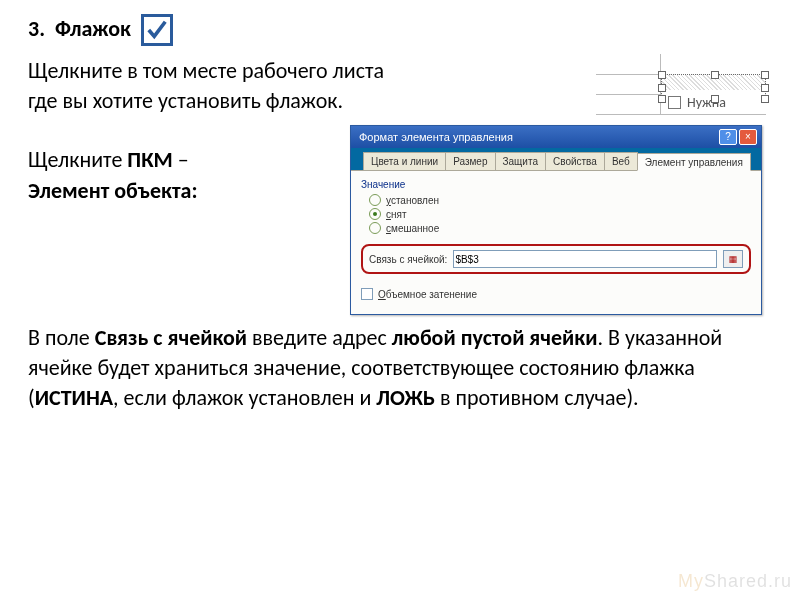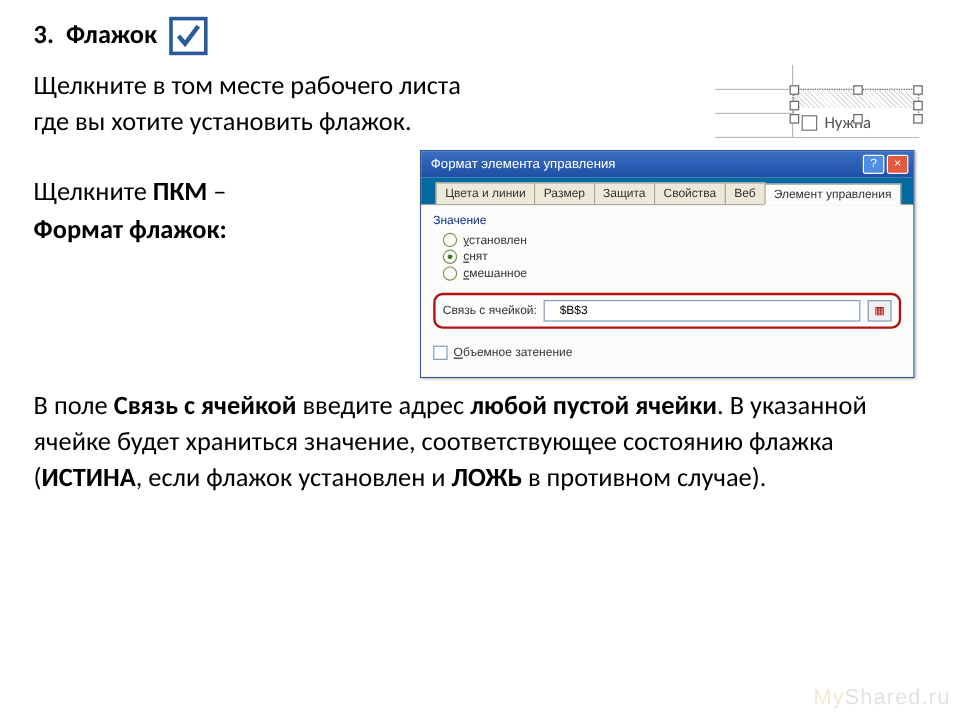--- a/index.html
+++ b/index.html
@@ -137,21 +137,21 @@
   .radio-row{display:flex;align-items:center;gap:5px;margin:2px 0 2px 8px;font-size:10px;color:#333}
   .radio{width:10px;height:10px;border-radius:50%;border:1px solid #7a9b57;display:inline-flex;align-items:center;justify-content:center}
   .radio.selected::after{content:"";width:4px;height:4px;border-radius:50%;background:#3a7a1e}
   .underline{text-decoration:underline}
   .link-row{
     display:flex;align-items:center;gap:6px;margin-top:10px;
     border:2px solid #b01414;border-radius:8px;padding:4px 6px;
   }
   .link-row label{font-size:10px;color:#333;white-space:nowrap}
   .link-row input{
-    flex:1;border:1px solid #7f9db9;font-size:10px;padding:1px 12px;height:14px;
+    flex:1;border:1px solid #7f9db9;font-size:10px;padding:1px 1px;height:14px;
     background:#fff;
   }
   .refbtn{
     width:18px;height:16px;border:1px solid #7f9db9;background:#efefef;
     display:flex;align-items:center;justify-content:center;font-size:9px;color:#a00;
   }
   .chk-row{display:flex;align-items:center;gap:5px;margin-top:14px;font-size:10px;color:#333}
   .chk{width:10px;height:10px;border:1px solid #7f9db9;background:#fff}
   .watermark{
     position:absolute;
@@ -179,21 +179,21 @@
   </div>
 
   <div class="para">
     <span>Щелкните в том месте рабочего листа</span><br>
     <span>где вы хотите установить флажок.</span>
   </div>
 
   <div class="row2">
     <div class="row2-text">
       <span>Щелкните </span><span class="bold">ПКМ</span><span> – </span><br>
-      <span class="bold">Формат флажок:</span>
+      <span class="bold">Элемент объекта:</span>
     </div>
 
     <div class="dialog">
       <div class="titlebar">
         <span>Формат элемента управления</span>
         <div class="titlebar-btns">
           <div class="tbtn help">?</div>
           <div class="tbtn close">×</div>
         </div>
       </div>

